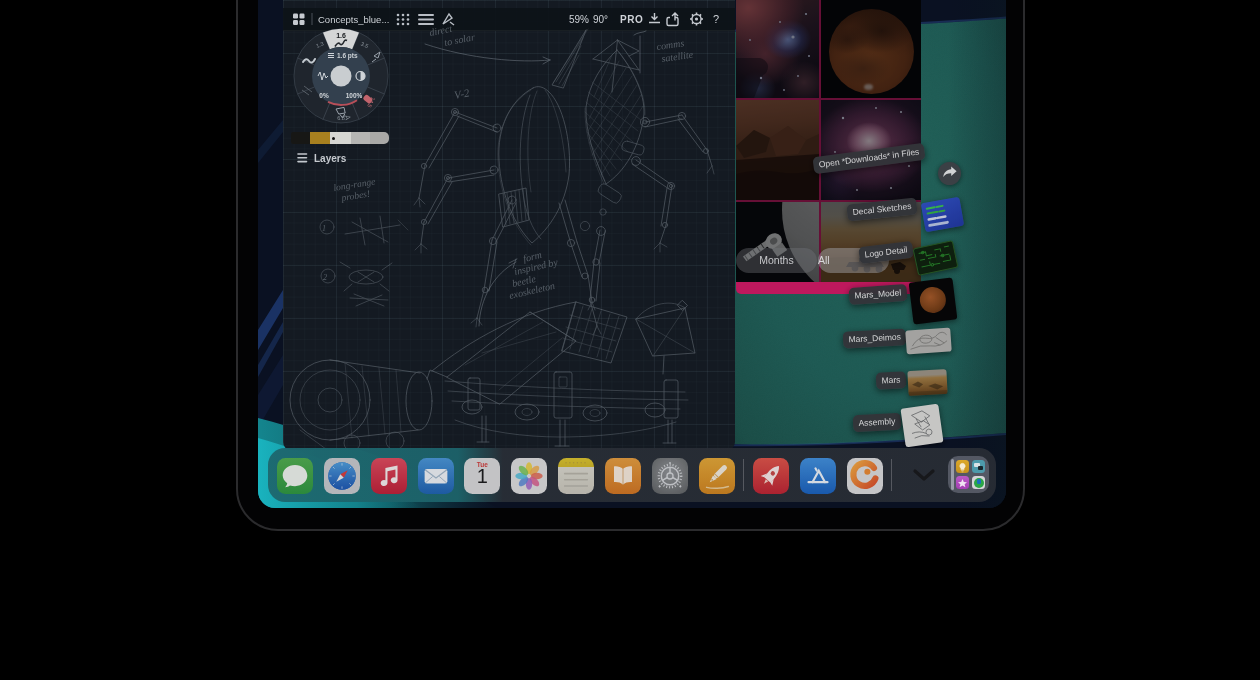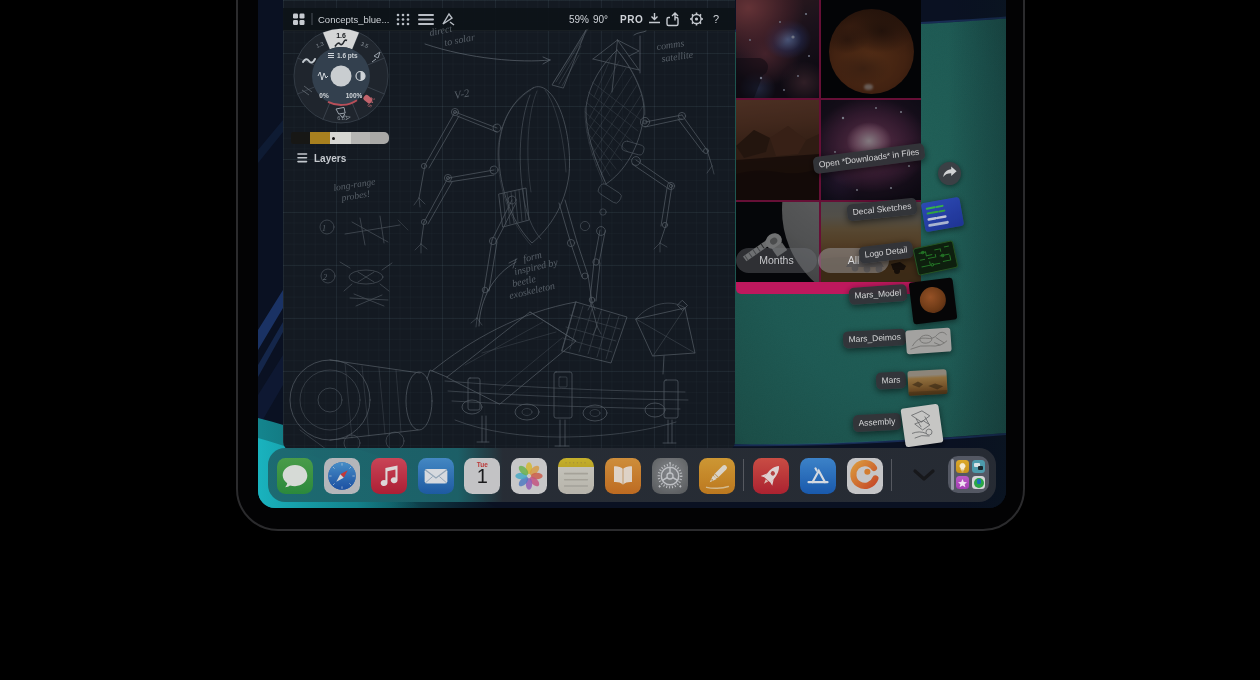--- a/index.html
+++ b/index.html
@@ -471,21 +471,21 @@
             <path d="M70,62 l9,-2 l6,4 l-2,4 h-11 Z"></path>
                 <circle cx="76" cy="69" r="3"></circle>
               </g>
           </svg>
         </div>
         <div class="phov"></div>
 
         <div style="position:absolute;left:0;top:248px;width:81px;height:25px;border-radius:13px;background:rgba(116,119,124,.38);"></div>
         <div style="position:absolute;left:82px;top:248px;width:71px;height:25px;border-radius:13px;background:rgba(168,171,176,.46);"></div>
         <div style="position:absolute;left:0;top:248px;width:81px;height:25px;line-height:25px;text-align:center;font-size:10.5px;color:#c6c7ca;">Months</div>
-        <div style="position:absolute;left:82px;top:248px;width:71px;height:25px;line-height:25px;text-align:center;font-size:10.5px;color:#d8d8da;">All</div>
+        <div style="position:absolute;left:82px;top:248px;width:71px;height:25px;line-height:25px;text-align:left;font-size:10.5px;color:#d8d8da;">All</div>
       </div>
       <div class="phlabels" style="filter:brightness(0.9);">
 
         <div style="position:absolute;left:680px;top:162px;width:23px;height:23px;border-radius:50%;background:#42474d;box-shadow:0 1px 5px rgba(0,0,0,.5);">
           <svg width="23" height="23">
               <path d="M13.2,7.2 L13.2,4.6 L18.6,9.3 L13.2,14 L13.2,11.3 C9.6,11.3 7.2,12.4 5.3,14.9 C5.6,10.6 8.6,7.6 13.2,7.2 Z" fill="#e8eaec"></path>
             </svg>
         </div>
 
         <div class="tag" style="right:81px;top:150px;transform:rotate(-7.5deg);">Open *Downloads* in Files</div>

